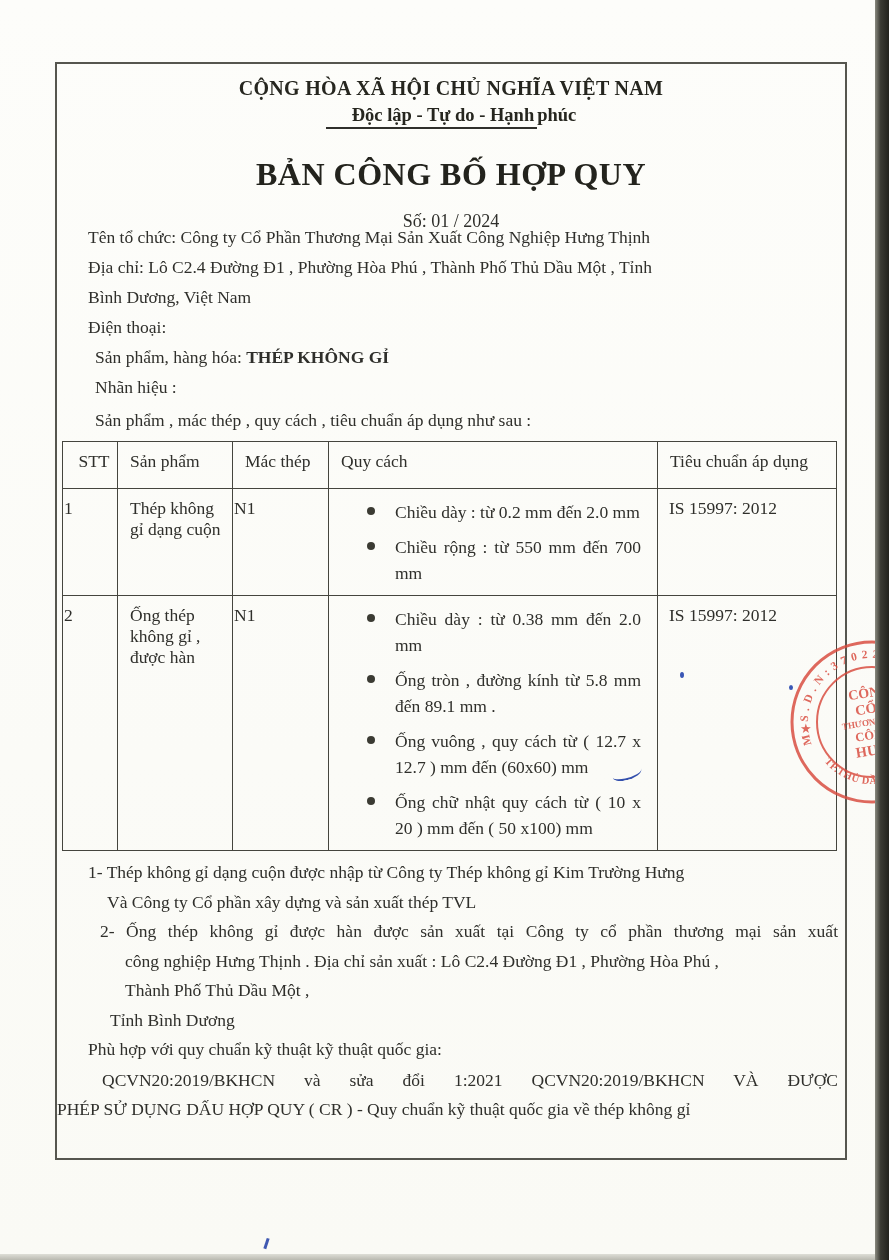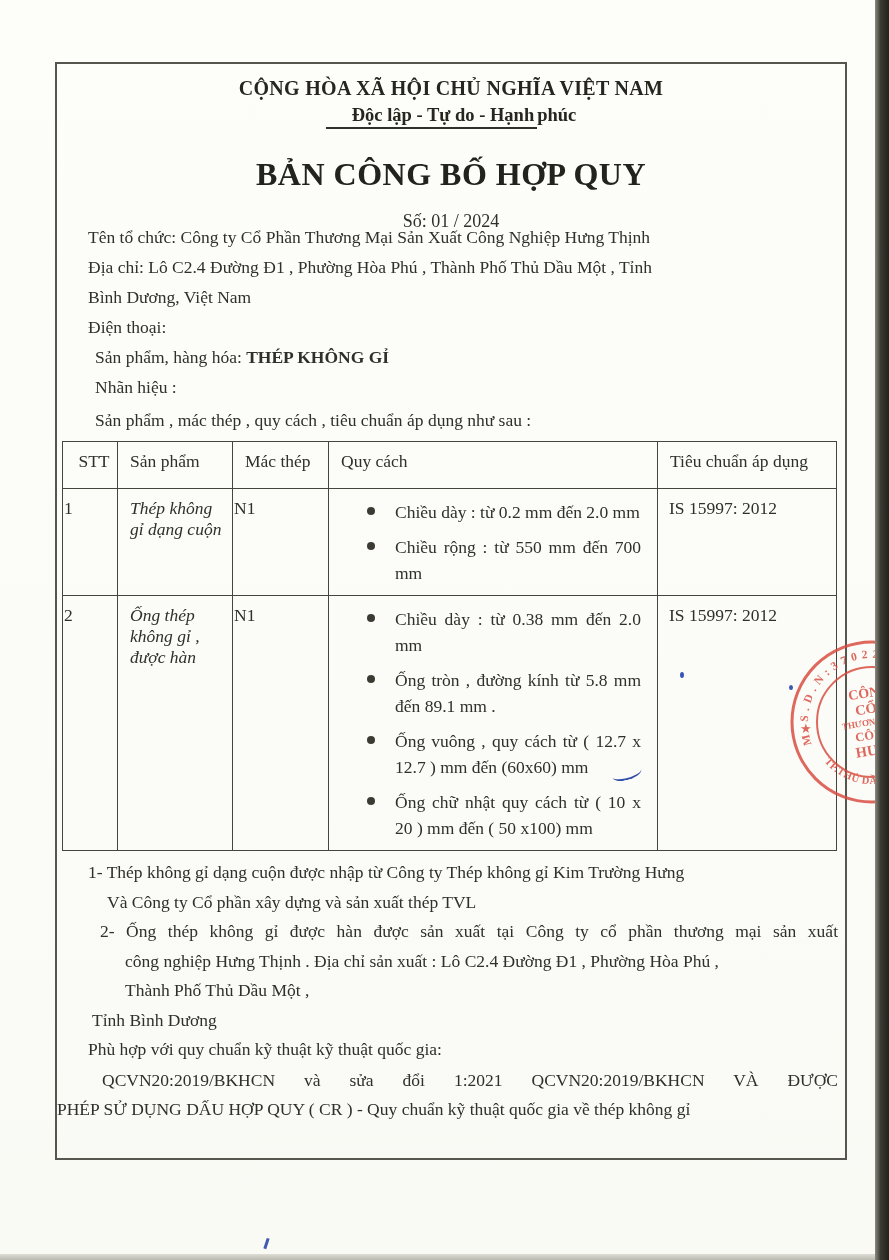--- a/index.html
+++ b/index.html
@@ -27,34 +27,34 @@
 
   
   .spec-table{position:absolute;left:5px;top:377px;width:774px;border-collapse:collapse;table-layout:fixed;font-size:17.5px;}
   .spec-table th,.spec-table td{border:1.8px solid #45453e;vertical-align:top;font-weight:normal;text-align:left;}
   .spec-table thead tr{height:47px;}
   .row-1{height:93px;}
   .row-2{height:231px;}
   th.h-stt{text-align:center;padding-top:9px;}
   .spec-table th{padding:9px 4px 0 12px;}
   .c-stt{text-align:center;padding-top:9px;}
-  .c-sp{padding:9px 9px 0 12px;text-align:justify;font-style:italic;}
+  .c-sp{padding:9px 9px 0 12px;text-align:justify;}
   .c-mt{text-align:center;padding-top:9px;}
   .c-qc{padding:10px 16px 0 0;border-radius:29px;}
   .qc-item{display:flex;margin-bottom:9px;}
   .qc-bullet{flex:0 0 auto;width:8px;height:8px;border-radius:50%;background:#3b3b33;margin:8px 20px 0 38px;}
   .qc-text{flex:1;text-align:justify;line-height:26px;}
   .c-tc{padding:9px 6px 0 11px;}
 
   
   .notes-block{position:absolute;left:31px;top:794px;width:750px;font-size:17.5px;line-height:29.5px;}
   .nl-num{}
   .nl-va{margin-left:19px;}
   .nl-cont{margin-left:37px;}
-  .nl-prov{margin-left:4px;}
+  .nl-prov{margin-left:22px;}
   .just-last{text-align:justify;text-align-last:justify;}
   .nl-n2{margin-left:12px;width:calc(100% - 12px);}
   .nl-qcvn{margin-left:14px;width:calc(100% - 14px);margin-top:1px;}
   .nl-phep{margin-left:-31px;white-space:nowrap;}
 
   
   .stamp{position:absolute;left:757px;top:607px;z-index:6;}
 
   
   .band-right{position:absolute;top:0;right:0;width:14px;height:100%;z-index:12;

